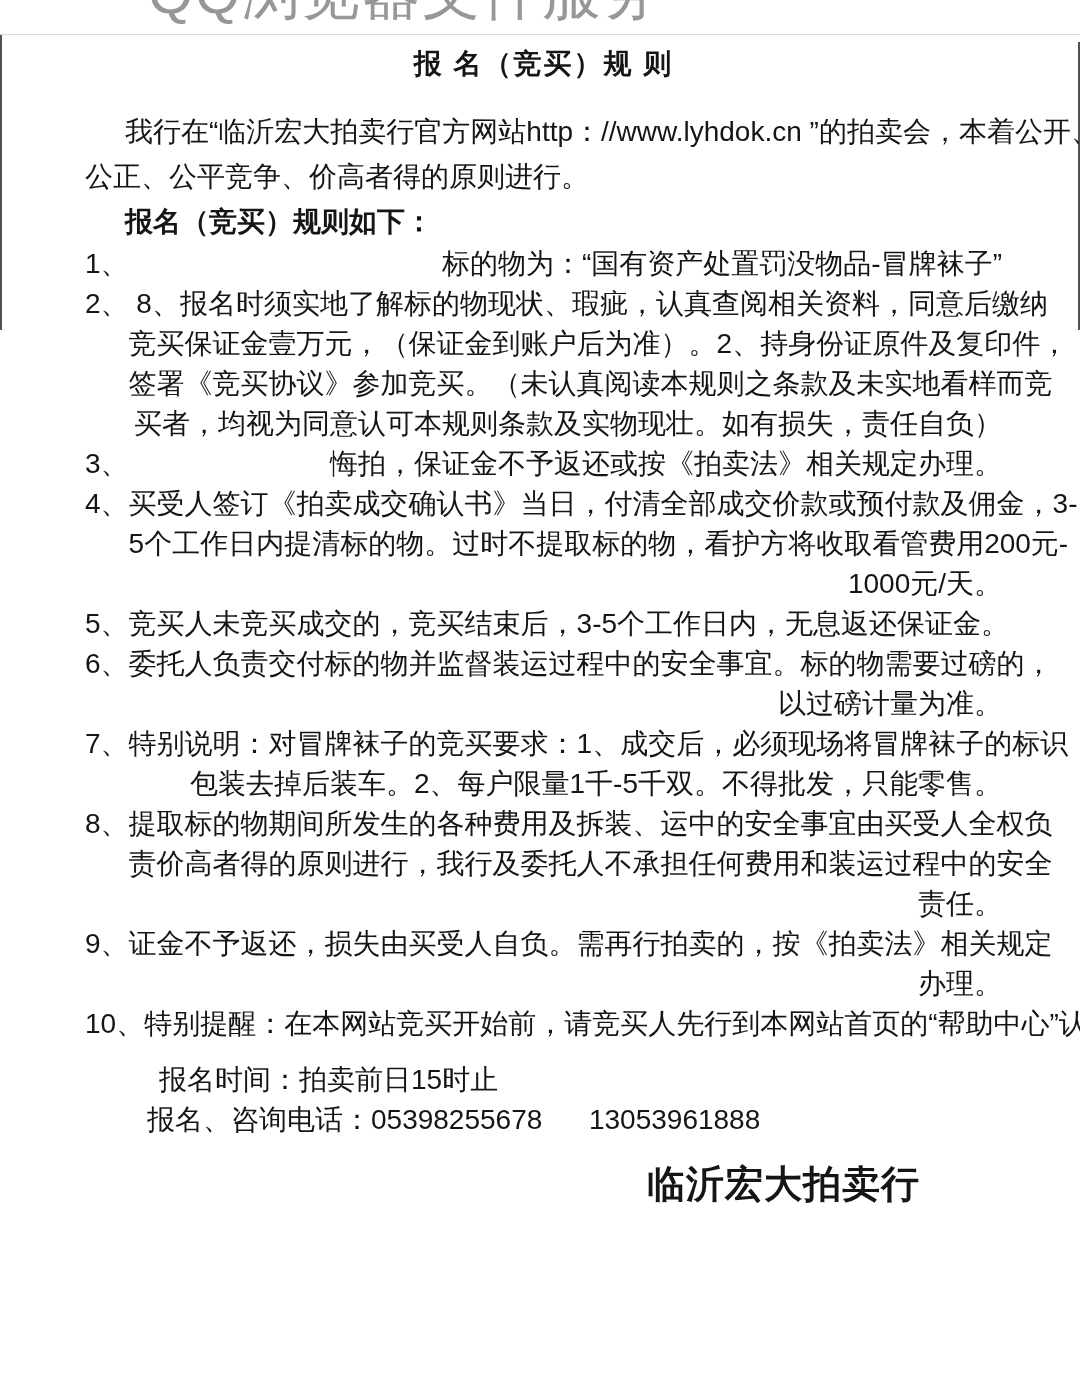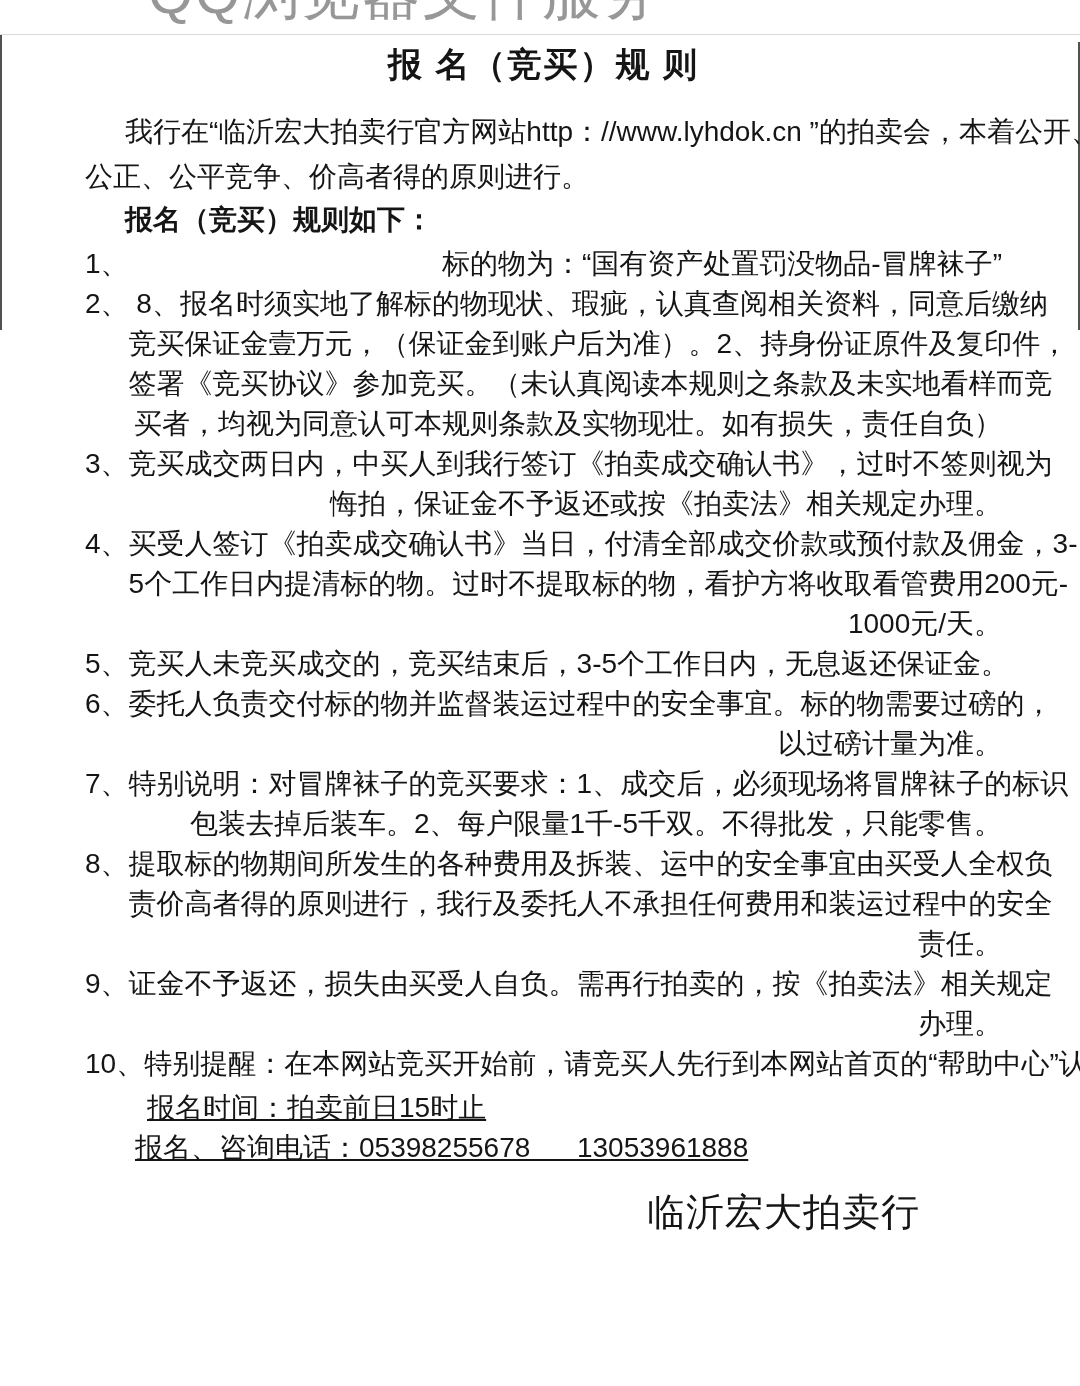--- a/index.html
+++ b/index.html
@@ -14,39 +14,39 @@
     position:absolute;left:148px;top:-36px;font-size:58px;line-height:58px;
     color:#979797;font-weight:500;letter-spacing:2px;white-space:pre;
   }
   
   .edge{position:absolute;width:2px;background:#262626;opacity:.8;}
   .edge.left{left:0;top:35px;height:295px;}
   .edge.right{right:0;top:42px;height:288px;}
 
   .doc{padding:0 78px 0 85px;}
   .title{
-    font-size:34px;line-height:54px;font-weight:700;text-align:center;
+    font-size:28px;line-height:54px;font-weight:700;text-align:center;
     margin:2px 0 0 0;letter-spacing:2px;white-space:pre;
   }
   .line{font-size:28px;line-height:40px;white-space:pre;}
   .b{font-weight:400;}
   .intro{margin-top:18px;}
   .intro .line{line-height:45px;}
   .intro .line:first-child{margin-left:40px;}
-  .subhead{margin-left:40px;font-weight:700;line-height:45px;font-family:Liberation Mono, monospace;}
+  .subhead{margin-left:40px;font-weight:700;line-height:45px;}
   .rules{margin:0;}
   .rule{display:flex;align-items:flex-start;}
   .rule .num{flex:none;min-width:42px;font-size:28px;line-height:40px;white-space:pre;}
   .rule .body{flex:1;min-width:0;text-align:right;}
-  .footer{margin:4px;text-decoration:underline;}
+  .footer{margin:16px;}
   .footer .fl-0{margin-left:58px;}
   .footer .fl-1{margin-left:46px;}
   .signature{
     margin-top:22px;margin-right:82px;text-align:right;
-    font-size:38px;line-height:44px;font-weight:400;letter-spacing:1px;white-space:pre;
+    font-size:38px;line-height:44px;font-weight:700;letter-spacing:1px;white-space:pre;
   }
 </style>
 </head>
 <body>
 
 <div class="page">
   <header class="topbar">
     <div class="service-label">QQ浏览器文件服务</div>
   </header>
 
@@ -69,21 +69,20 @@
           <div class="body">
             <div class="line"><span> 8、报名时须实地了解标的物现状、瑕疵，认真查阅相关资料，同意后缴纳</span></div>
             <div class="line"><span>竞买保证金</span><span class="b">壹万</span><span>元，（保证金到账户后为准）。2、持身份证原件及复印件，</span></div>
             <div class="line"><span>签署《竞买协议》参加竞买。（未认真阅读本规则之条款及未实地看样而竞</span></div>
             <div class="line"><span>买者，均视为同意认可本规则条款及实物现壮。如有损失，责任自负）</span></div>
           </div>
         </div>
         <div class="rule">
           <div class="num">3、</div>
           <div class="body">
-            <div class="line"><span>竞买成交两日内，中买人到我行签订《拍卖成交确认书》，过时不签则视为</span></div>
             <div class="line"><span>悔拍，保证金不予返还或按《拍卖法》相关规定办理。</span></div>
           </div>
         </div>
         <div class="rule">
           <div class="num">4、</div>
           <div class="body">
             <div class="line"><span>买受人签订《拍卖成交确认书》当日，付清全部成交价款或预付款及佣金，3-</span></div>
             <div class="line"><span>5个工作日内提清标的物。过时不提取标的物，看护方将收取看管费用200元-</span></div>
             <div class="line"><span>1000元/天。</span></div>
           </div>

